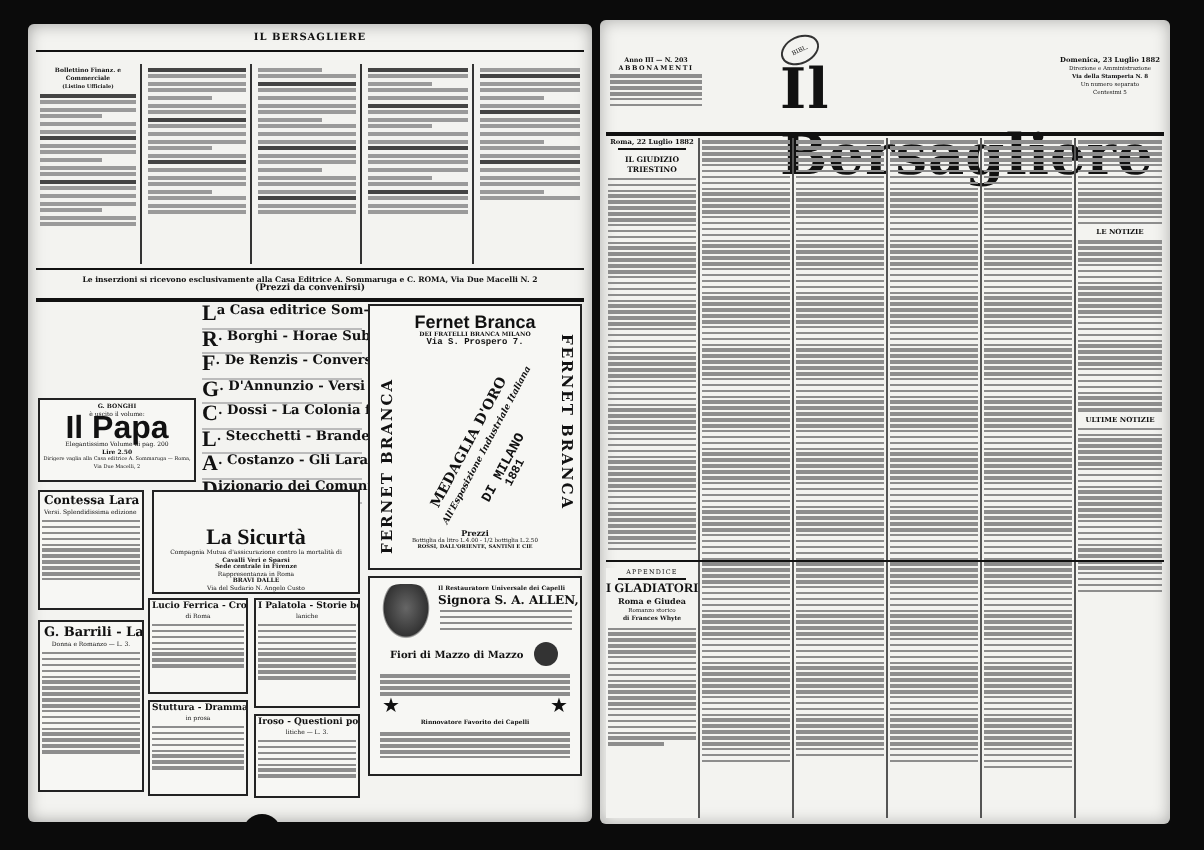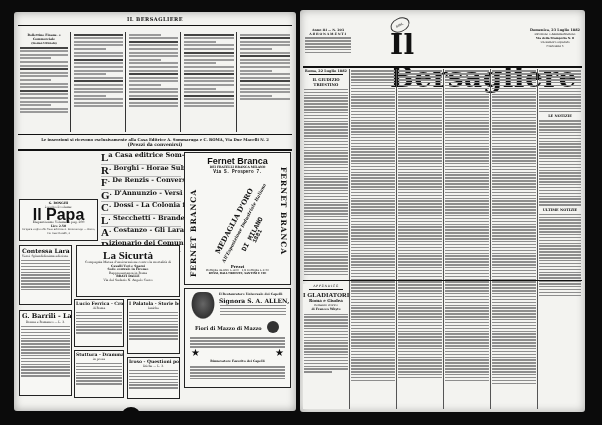--- a/index.html
+++ b/index.html
@@ -232,21 +232,21 @@
         <div class="tline"></div>
         <div class="tline"></div>
         <div class="tline"></div>
         <div class="tline"></div>
         <div class="tline"></div>
         <div class="tline"></div>
       </div>
   </div>
 
   <div class="ad" style="left:62px;top:233px;width:104px;height:52px;border-width:1.5px;">
-    <div class="big" style="font-size:11px;margin-top:3px;font-family:'Liberation Serif',serif;">La Sicurtà</div>
+    <div class="big" style="font-size:11px;margin-top:17px;font-family:'Liberation Serif',serif;">La Sicurtà</div>
     <div class="small">Compagnia Mutua d'assicurazione contro la mortalità di</div>
     <div class="small" style="font-weight:bold;">Cavalli Veri e Sparsi</div>
     <div class="small" style="font-weight:bold;">Sede centrale in Firenze</div>
     <div class="small">Rappresentanza in Roma</div>
     <div class="small" style="font-weight:bold;">BRAVI DALLE</div>
     <div class="small">Via del Sudario N. Angelo Custo</div>
   </div>
 
   <div class="ad" style="left:5px;top:298px;width:53px;height:86px;">
     <div style="font-size:6.5px;font-weight:bold;padding:1px 2px;white-space:nowrap;">G. Barrili - La</div>

